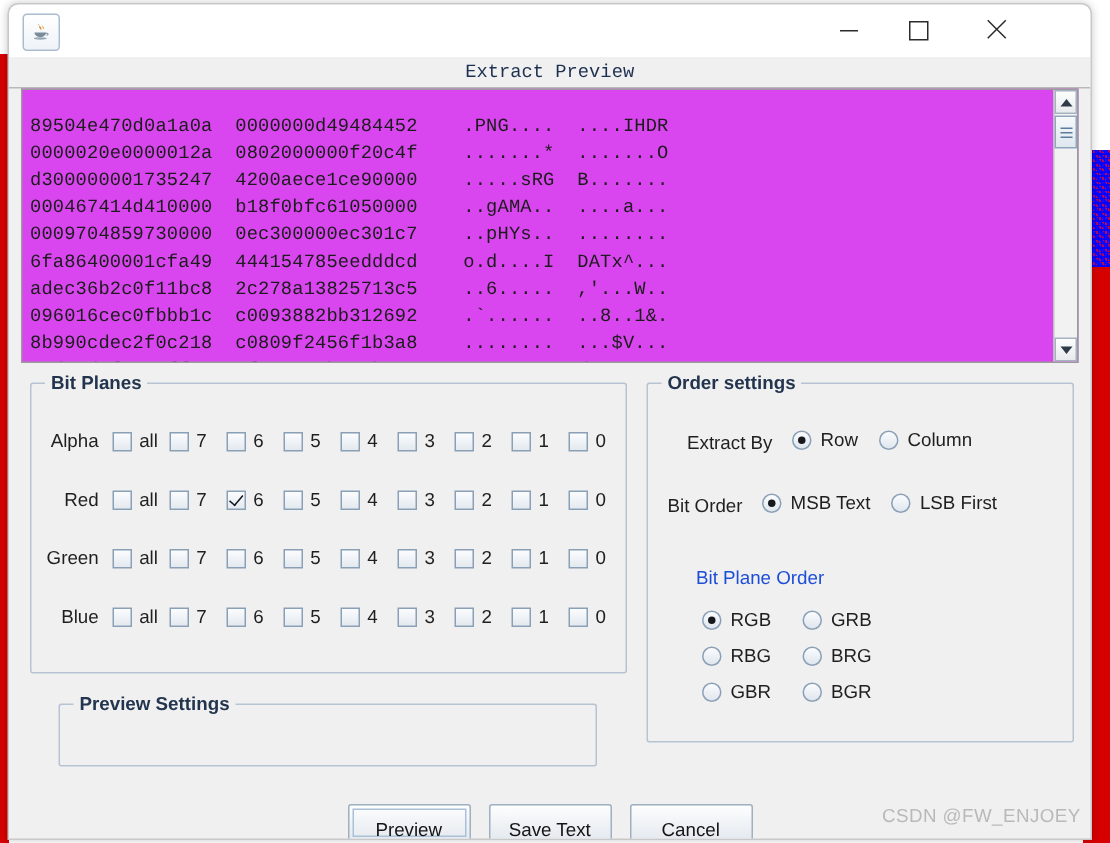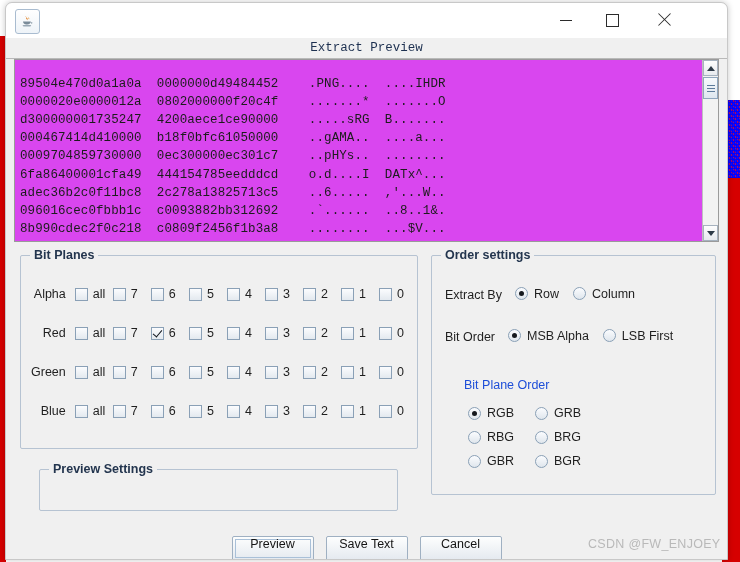--- a/index.html
+++ b/index.html
@@ -261,21 +261,21 @@
     background: #15191e;
   }
   .radio-item {
     display: inline-flex;
     align-items: center;
     gap: 6px;
     font-size: 12.5px;
     color: #1f1f1f;
   }
 
-  #extract-by-row { position: absolute; left: 13px; top: 30px; display:flex; align-items:center; gap: 13px; }
+  #extract-by-row { position: absolute; left: 26px; top: 30px; display:flex; align-items:center; gap: 13px; }
   #bit-order-row  { position: absolute; left: 13px; top: 72px; display:flex; align-items:center; gap: 13px; }
   .field-label { font-size: 12.5px; color: #1f1f1f; }
 
   #bpo-title { position: absolute; left: 32px; top: 122px; font-size: 12.5px; color: #1d4ed8; }
   #bpo-grid {
     position: absolute; left: 36px; top: 150px;
     display: grid;
     grid-template-columns: 67px 67px;
     row-gap: 10px;
   }
@@ -299,21 +299,21 @@
   }
   .btn {
     min-width: 82px;
     height: 25px;
     border: 1px solid #9fb0c2;
     border-radius: 2px;
     background: linear-gradient(#fdfefe, #e4e9ef);
     font-size: 12.5px;
     color: #141414;
     font-family: "Liberation Sans", sans-serif;
-    display: flex; align-items: flex-start; justify-content: center;
+    display: flex; align-items: flex-end; justify-content: center;
     padding: 0 12px;
     box-sizing: border-box;
   }
   .btn.focused { position: relative; }
   .btn.focused::after {
     content: "";
     position: absolute;
     left: 2px; top: 2px; right: 2px; bottom: 2px;
     border: 1px solid #a9c0d8;
   }
@@ -562,21 +562,21 @@
           </span><span class="radio-item" style="margin-right: 14px; justify-content: flex-end;">
             <span class="radio"></span>
             <span>Column</span>
           </span></span>
     </div>
 
     <div id="bit-order-row">
       <span class="field-label">Bit Order</span>
       <span id="bit-order-options"><span class="radio-item" style="margin-right: 14px;">
             <span class="radio checked"></span>
-            <span>MSB Alpha</span>
+            <span>MSB Text</span>
           </span><span class="radio-item" style="margin-right: 14px;">
             <span class="radio"></span>
             <span>LSB First</span>
           </span></span>
     </div>
 
     <div id="bpo-title">Bit Plane Order</div>
     <div id="bpo-grid">
         <span class="radio-item">
           <span class="radio checked"></span>

